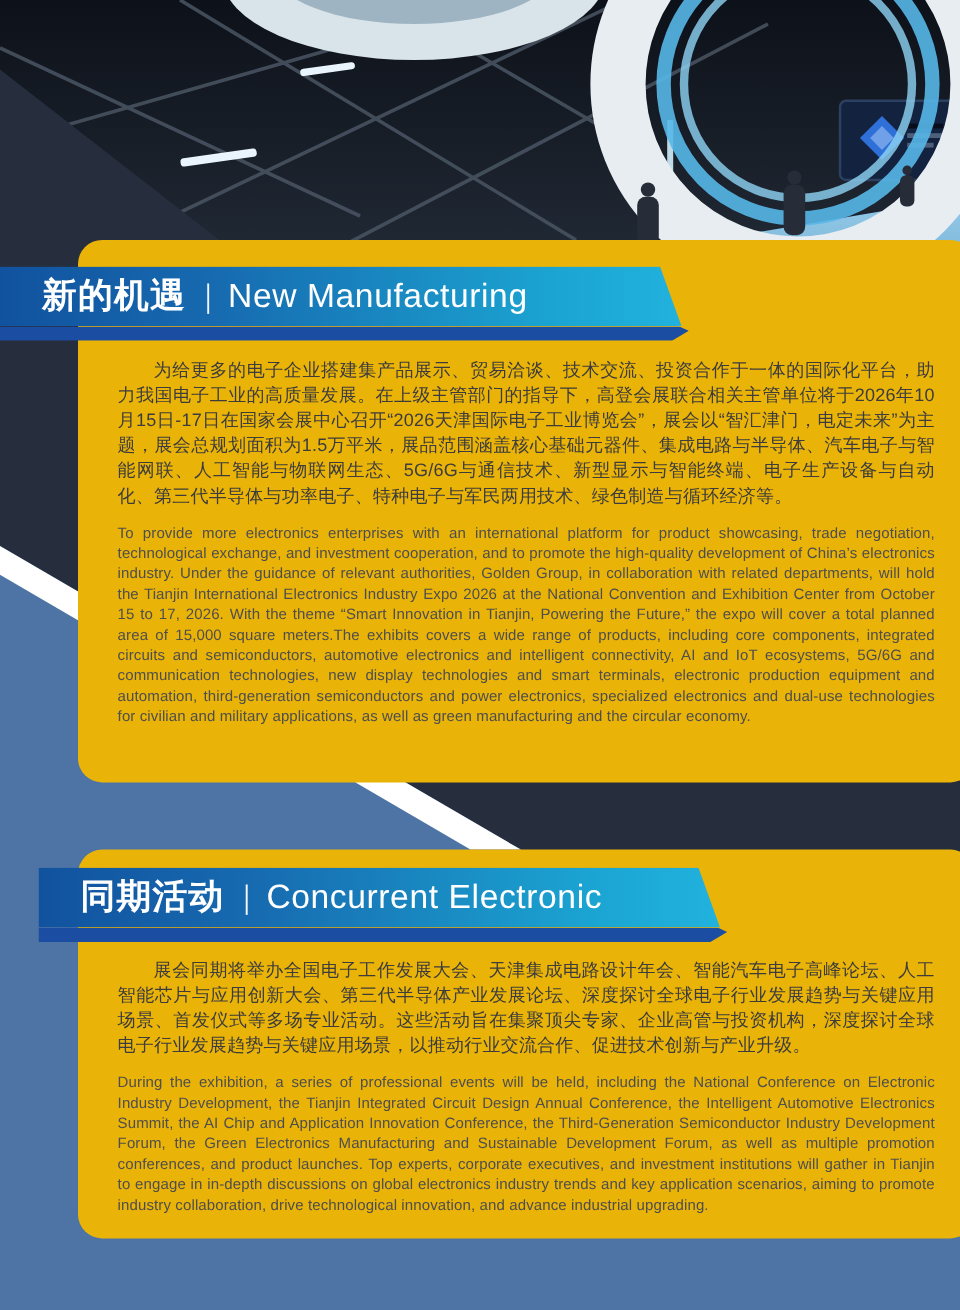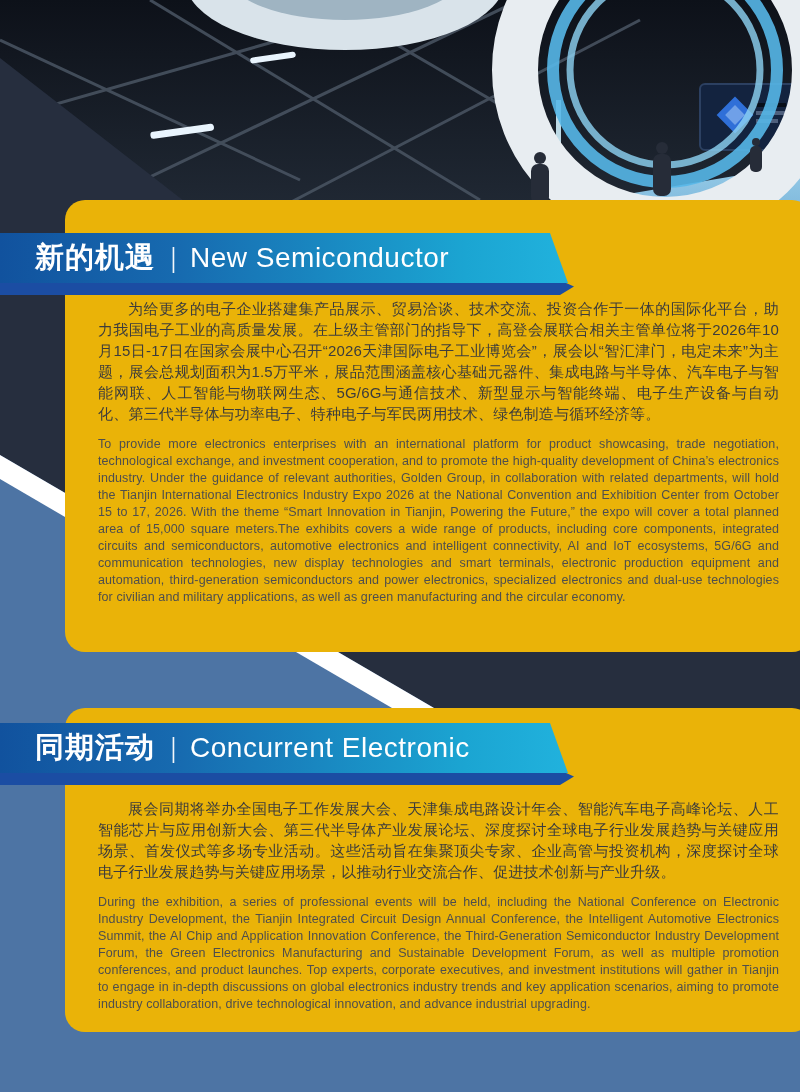--- a/index.html
+++ b/index.html
@@ -34,22 +34,22 @@
     padding-left:35px;box-sizing:border-box;
     background:linear-gradient(90deg,#11529e 0%,#176bb0 32%,#1ba5d2 82%,#21b2dd 100%);
     clip-path:polygon(0 0,calc(100% - 18px) 0,100% 100%,0 100%);
     color:#fff;white-space:nowrap;
   }
   .banner .strip{
     width:574px;height:12px;margin-top:0;
     background:#1b4da3;
     clip-path:polygon(0 0,calc(100% - 8px) 0,100% 30%,calc(100% - 14px) 100%,0 100%);
   }
-  .b1{top:233px;}
-  .b2{top:723px;}
+  .b1{top:222px;}
+  .b2{top:723px;padding-left:32px;}
   .t-cn{font-size:29px;font-weight:700;letter-spacing:1px;}
   .t-div{font-size:27px;font-weight:400;margin:0 13px 0 15px;opacity:.95;transform:scaleX(.7);}
   .t-en{font-size:28px;font-weight:400;letter-spacing:0.5px;}
 </style>
 </head>
 <body>
 
 <div class="page">
 
   <div class="hero">
@@ -133,21 +133,21 @@
 
   <section class="card card2">
     <p class="cn">展会同期将举办全国电子工作发展大会、天津集成电路设计年会、智能汽车电子高峰论坛、人工智能芯片与应用创新大会、第三代半导体产业发展论坛、深度探讨全球电子行业发展趋势与关键应用场景、首发仪式等多场专业活动。这些活动旨在集聚顶尖专家、企业高管与投资机构，深度探讨全球电子行业发展趋势与关键应用场景，以推动行业交流合作、促进技术创新与产业升级。</p>
     <p class="en">During the exhibition, a series of professional events will be held, including the National Conference on Electronic Industry Development, the Tianjin Integrated Circuit Design Annual Conference, the Intelligent Automotive Electronics Summit, the AI Chip and Application Innovation Conference, the Third-Generation Semiconductor Industry Development Forum, the Green Electronics Manufacturing and Sustainable Development Forum, as well as multiple promotion conferences, and product launches. Top experts, corporate executives, and investment institutions will gather in Tianjin to engage in in-depth discussions on global electronics industry trends and key application scenarios, aiming to promote industry collaboration, drive technological innovation, and advance industrial upgrading.</p>
   </section>
 
   <div class="banner b1">
     <div class="bar">
       <span class="t-cn">新的机遇</span>
       <span class="t-div">|</span>
-      <span class="t-en">New Semiconductor</span>
+      <span class="t-en">New Manufacturing</span>
     </div>
     <div class="strip"></div>
   </div>
 
   <div class="banner b2">
     <div class="bar">
       <span class="t-cn">同期活动</span>
       <span class="t-div">|</span>
       <span class="t-en">Concurrent Electronic</span>
     </div>

